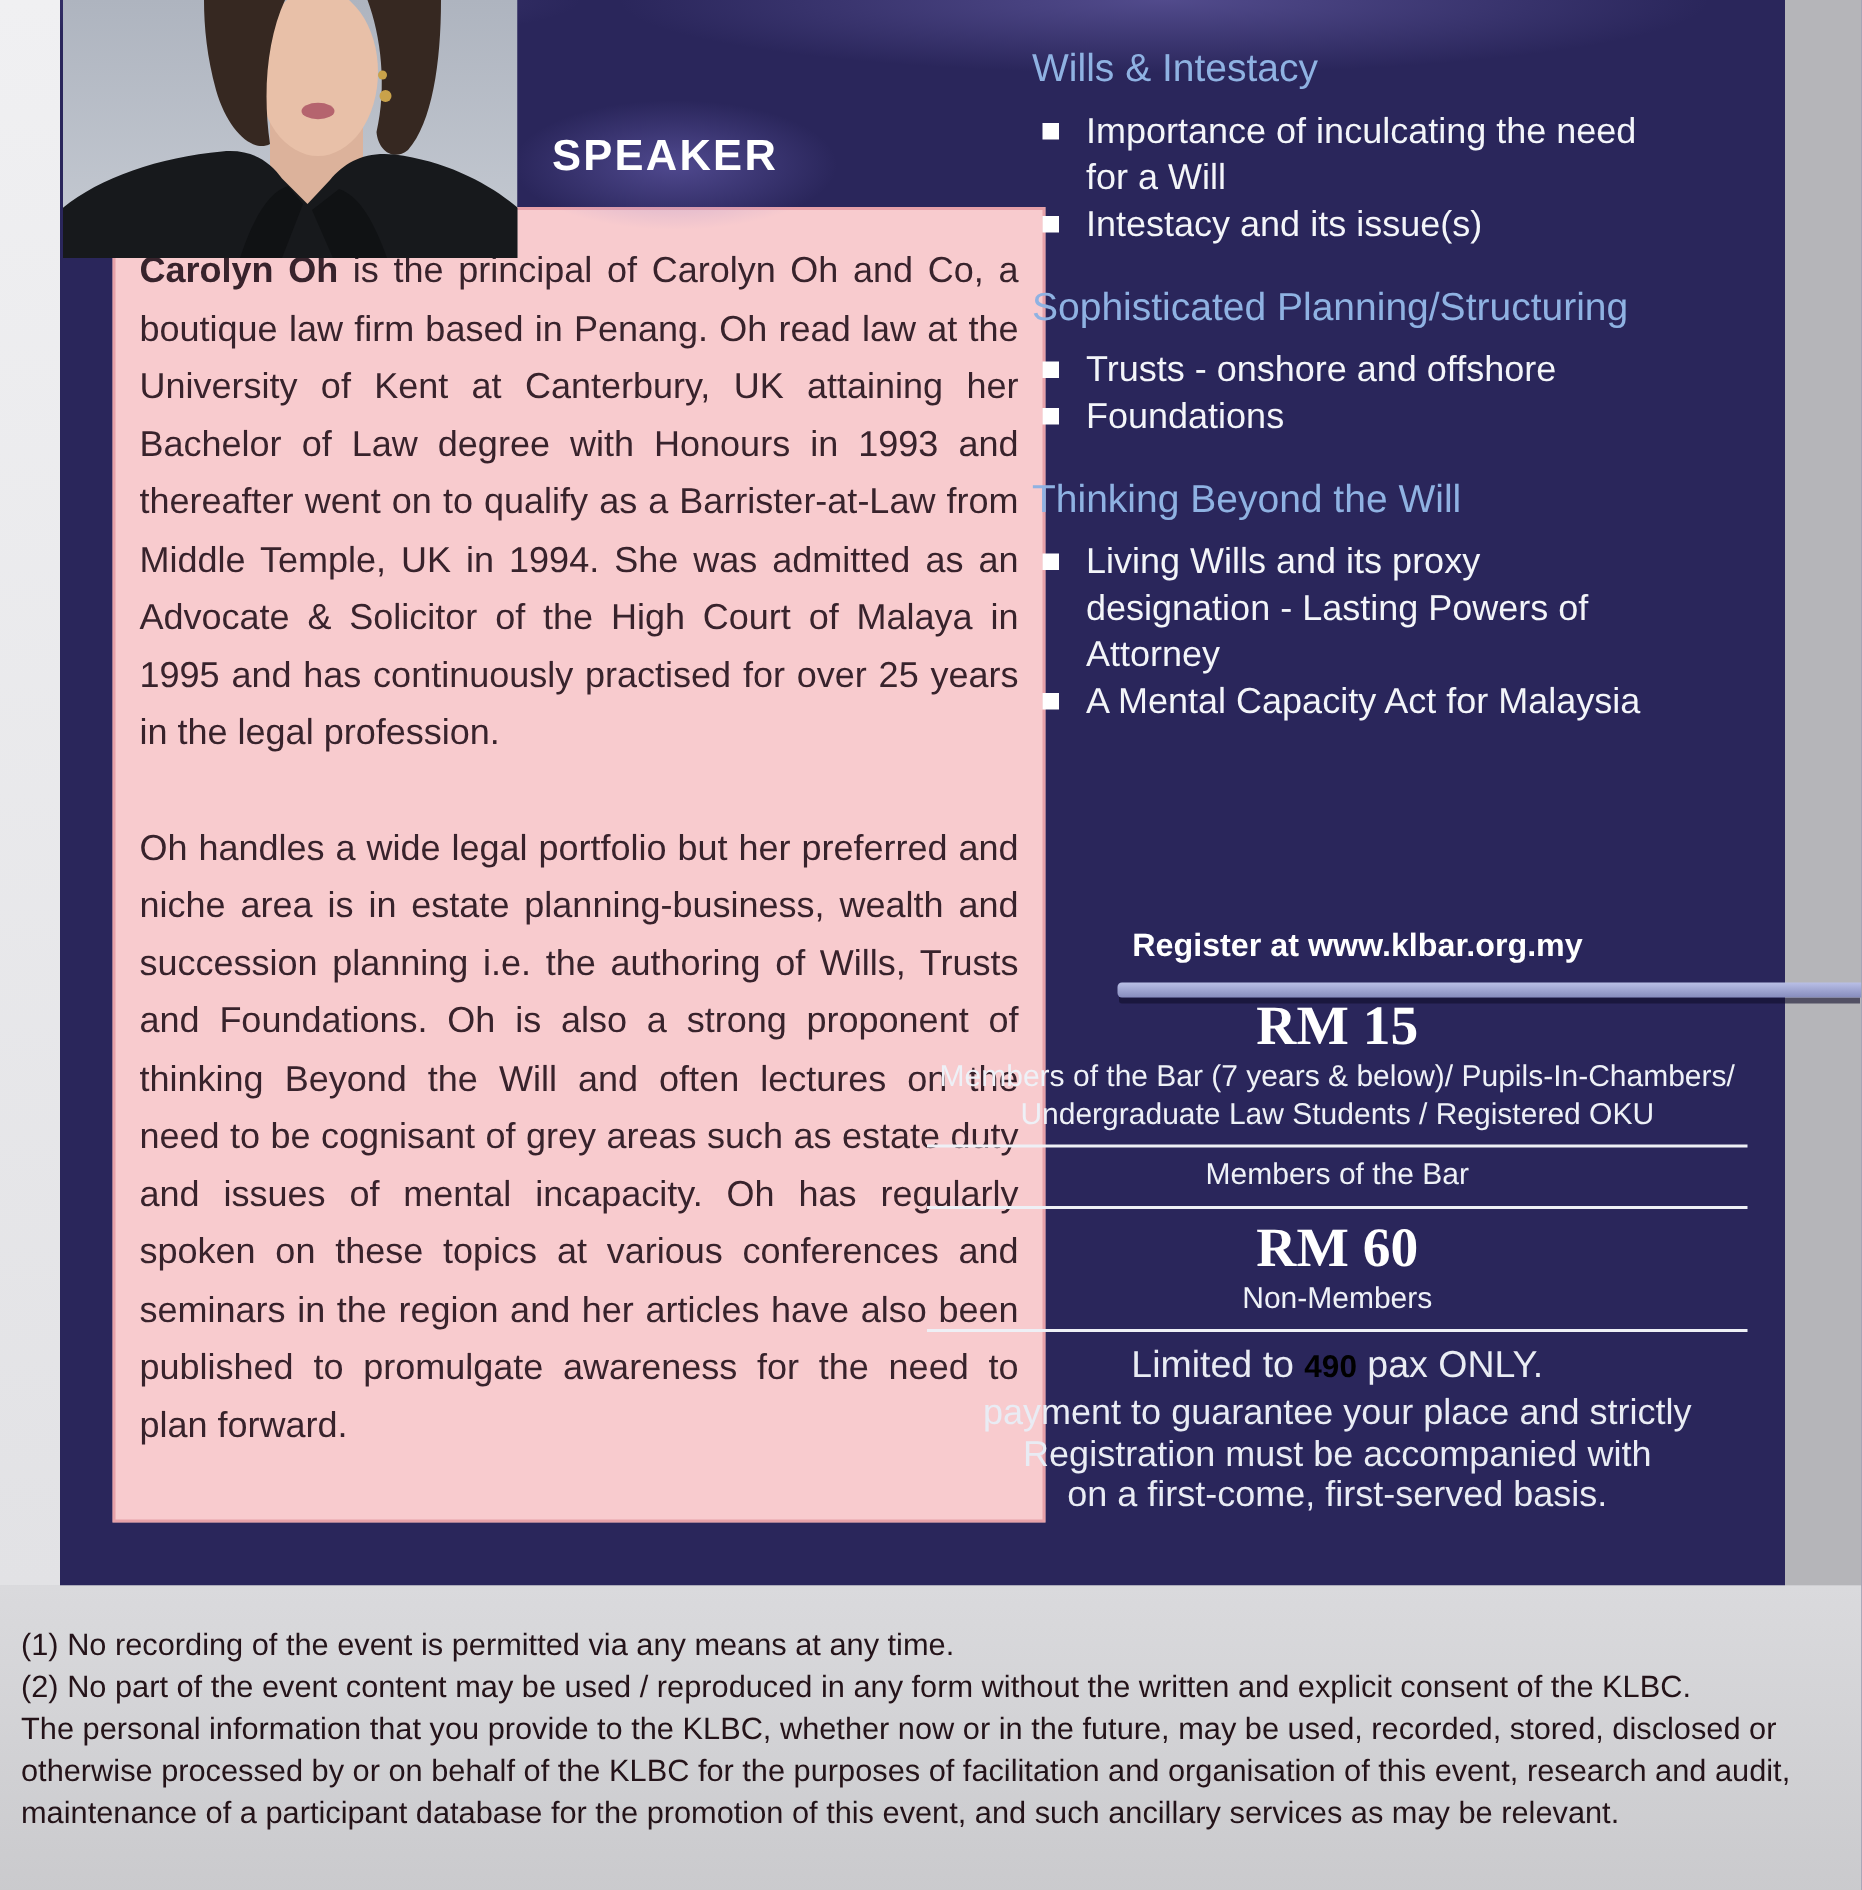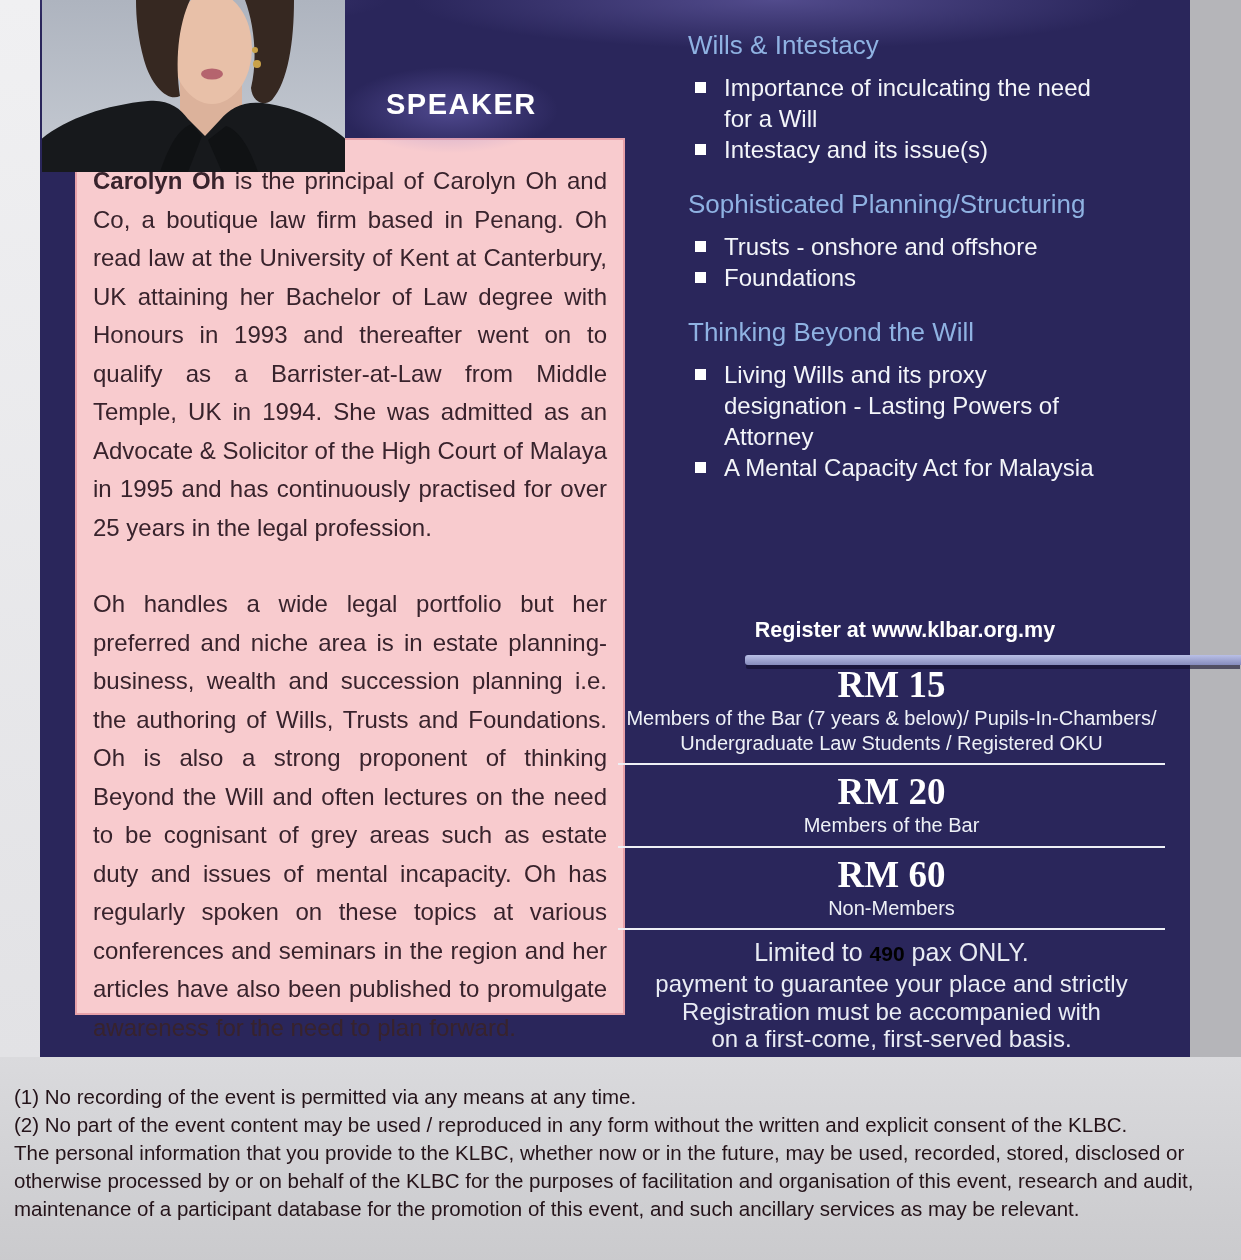--- a/index.html
+++ b/index.html
@@ -22,21 +22,21 @@
     background:#2a265b;
   }
   .poster-top-glow{
     position:absolute; left:0; top:0; width:1150px; height:90px;
     background:
       radial-gradient(ellipse 520px 70px at 64% 0%, rgba(130,120,200,.45), rgba(130,120,200,0) 70%),
       radial-gradient(ellipse 300px 40px at 12% 0%, rgba(130,120,200,.25), rgba(130,120,200,0) 70%);
   }
   
   .bio-box{
-    position:absolute; left:75px; top:138px; width:550px; height:877px;
+    position:absolute; left:75px; top:138px; width:622px; height:877px;
     background:#f8cbce; border:2px solid rgba(216,128,138,.55);
     box-sizing:border-box;
     padding:22px 16px 0 16px;
     color:#38232c;
     font-size:24px; line-height:38.5px;
     text-align:justify;
   }
   .bio-box p{margin:0 0 38px 0;}
   .bio-box b{font-weight:700;}
   
@@ -44,21 +44,21 @@
     position:absolute; left:42px; top:0; width:303px; height:172px;
     display:block;
   }
   
   .speaker-glow{
     position:absolute; left:300px; top:40px; width:300px; height:140px;
     background:radial-gradient(ellipse 150px 60px at 50% 50%, rgba(125,115,205,.45), rgba(125,115,205,0) 72%);
   }
   .speaker-label{
     position:absolute; left:368px; top:88px; width:220px;
-    color:#ffffff; font-size:29px; font-weight:700; letter-spacing:1.5px;margin-left:18px;
+    color:#ffffff; font-size:29px; font-weight:700; letter-spacing:1.5px;
   }
   
   .topics{position:absolute; left:680px; top:28px; width:505px;}
   .topic-title{
     color:#8fb2e2; font-size:26px; line-height:34px; font-weight:400;
     margin:0 0 10px 8px;
   }
   .topic-section{margin-bottom:22px;}
   .bullets{margin-left:15px;}
   .bullet{
@@ -198,21 +198,20 @@
 
   <div class="pricing">
 
     <div>
       <div class="price-amount">RM 15</div>
       <div class="price-desc">Members of the Bar (7 years &amp; below)/ Pupils-In-Chambers/ Undergraduate Law Students / Registered OKU</div>
     </div>
     <div class="sep"></div>
 
     <div>
-      <div class="price-amount">RM 20</div>
       <div class="price-desc">Members of the Bar</div>
     </div>
     <div class="sep"></div>
 
     <div>
       <div class="price-amount">RM 60</div>
       <div class="price-desc">Non-Members</div>
     </div>
     <div class="sep"></div>
 

